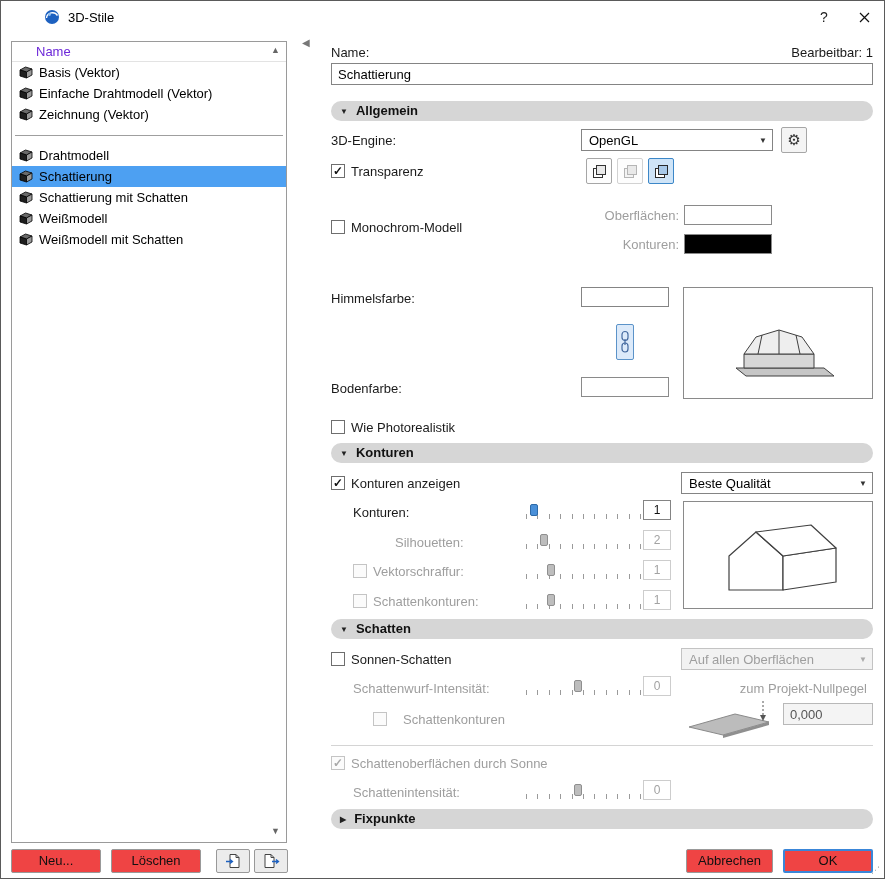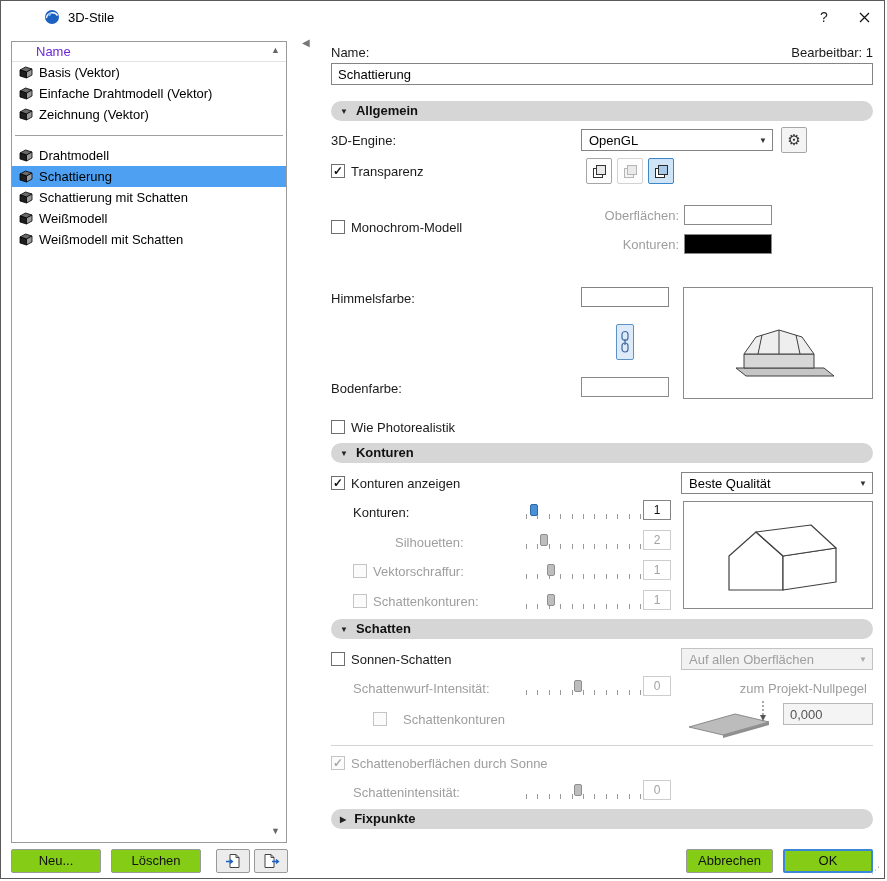--- a/index.html
+++ b/index.html
@@ -30,21 +30,21 @@
   .list-item { height:21px; display:flex; align-items:center; padding-left:7px; gap:6px; white-space:nowrap; }
   .list-item.selected { background:#4da0f2; }
   .li-icon { width:14px; height:13px; display:inline-flex; flex:0 0 auto; }
   .li-label { font-size:13px; color:#000; }
   .list-sep { height:20px; position:relative; }
   .list-sep::after { content:""; position:absolute; left:3px; right:3px; top:10px; border-top:1px solid #9f9f9f; }
   .scroll-arrow { position:absolute; font-size:9px; color:#666; line-height:9px; }
   .collapse-arrow { position:absolute; left:301px; top:36px; font-size:10px; color:#777; }
 
   
-  .btn { position:absolute; height:24px; background:#84cc16; border:1px solid #999; font-family:"Liberation Sans",sans-serif; font-size:13px; color:#111; text-align:center; line-height:22px; border-radius:2px; }
+  .btn { position:absolute; height:24px; background:#ef4444; border:1px solid #999; font-family:"Liberation Sans",sans-serif; font-size:13px; color:#111; text-align:center; line-height:22px; border-radius:2px; }
   .btn.primary { border:2px solid #3a86d8; line-height:20px; }
   .iconbtn { position:absolute; width:34px; height:24px; background:#ececec; border:1px solid #999; border-radius:2px; display:flex; align-items:center; justify-content:center; }
   .tinput { position:absolute; border:1px solid #848484; height:22px; font-family:"Liberation Sans",sans-serif; font-size:13px; padding:0 6px; color:#000; background:#fff; }
   .dd { position:absolute; height:22px; border:1px solid #848484; background:#fff; display:flex; align-items:center; padding:0 20px 0 7px; font-size:13px; color:#000; }
   .dd .dd-arrow { position:absolute; right:5px; top:50%; transform:translateY(-50%); font-size:8px; color:#333; }
   .dd.disabled { color:#9e9e9e; background:#f2f2f2; border-color:#c3c3c3; }
   .dd.disabled .dd-arrow { color:#aaa; }
   .flabel { position:absolute; line-height:20px; font-size:13px; color:#1a1a1a; white-space:nowrap; }
   .flabel.gray { color:#9e9e9e; }
   .swatch { position:absolute; width:88px; height:20px; border:1px solid #8a8a8a; }

